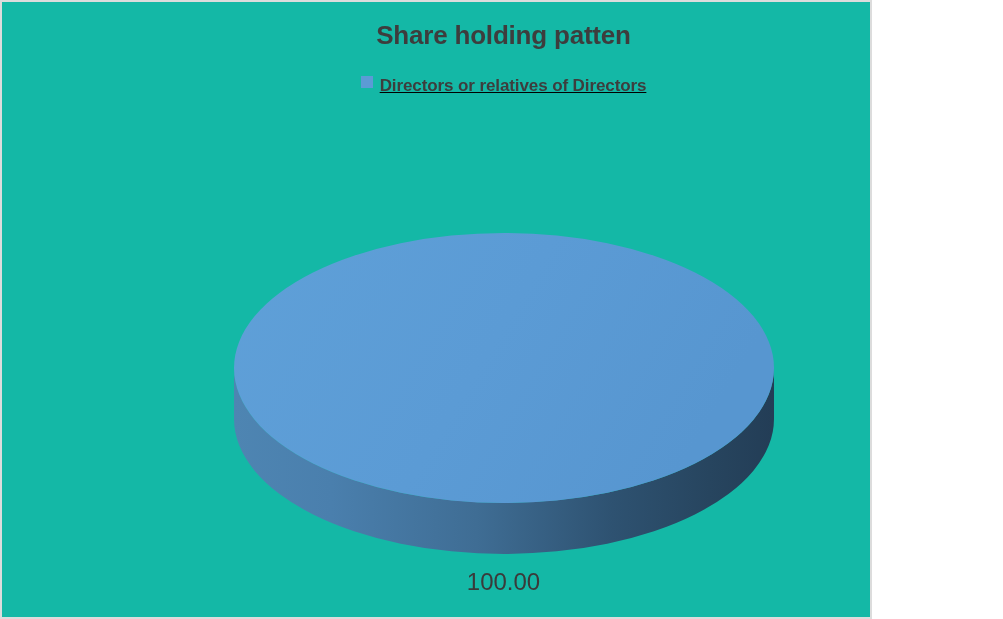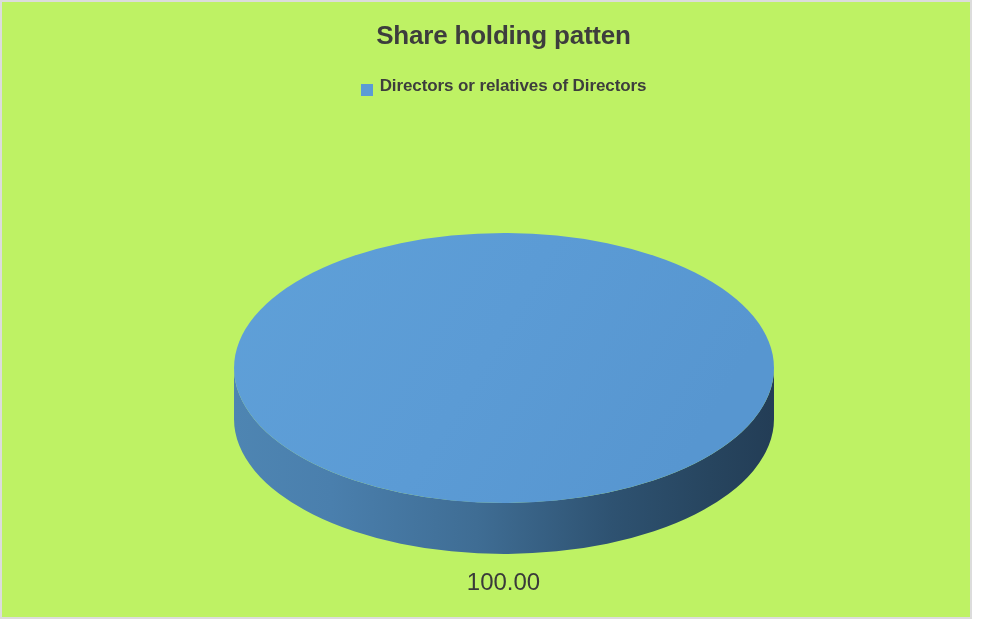--- a/index.html
+++ b/index.html
@@ -6,23 +6,23 @@
     margin: 0;
     padding: 0;
     background: #ffffff;
   }
   body {
     font-family: "Liberation Sans", sans-serif;
   }
 
   .chart-canvas {
     position: relative;
-    width: 972px;
+    width: 872px;
     height: 619px;
-    background: #bef264;
+    background: #14b8a6;
     box-sizing: border-box;
     border: 2px solid #dcdcdc;
     overflow: hidden;
   }
 
   
   .chart-title {
     position: absolute;
     left: 0;
     top: 18px;
@@ -41,22 +41,23 @@
     left: 0;
     top: 74px;
     width: 1003px;
     display: flex;
     justify-content: center;
     align-items: center;
     gap: 8px;
   }
   .legend-item {
     display: flex;
-    align-items: flex-end;
+    align-items: flex-start;
     gap: 7px;
+    text-decoration: underline;
   }
   .legend-swatch {
     width: 12px;
     height: 12px;
     background: #5b9bd5;
     flex: 0 0 auto;
     display: block;
   }
   .legend-label {
     font-size: 17px;

